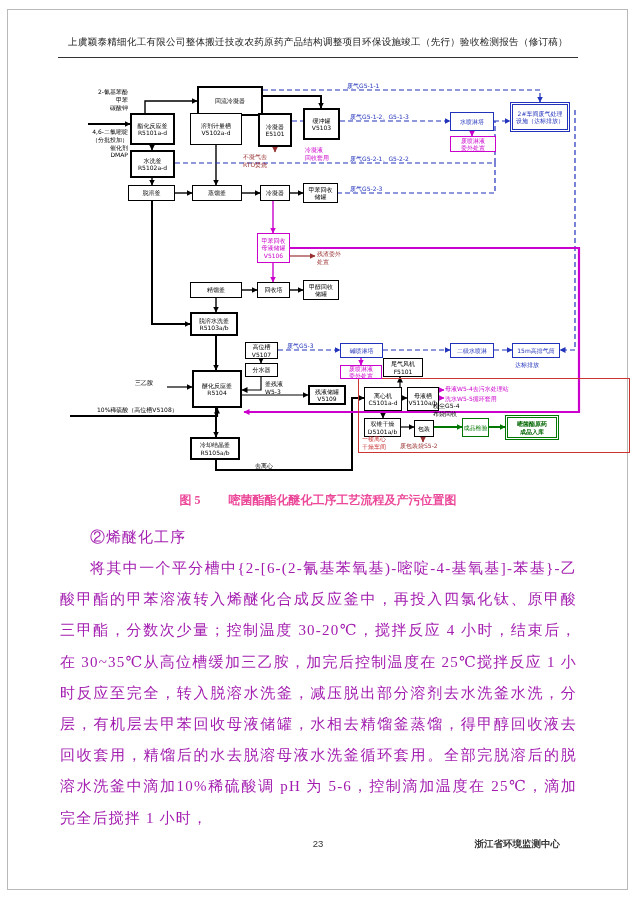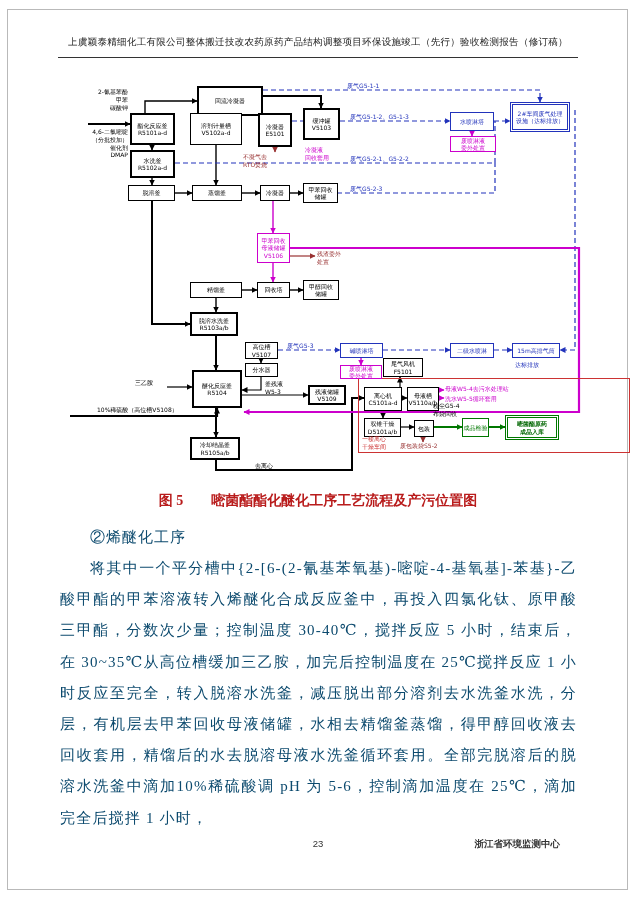--- a/index.html
+++ b/index.html
@@ -21,23 +21,23 @@
   .s-bd{border:3px double #2233bb;color:#2233bb;}
   .s-g{border:1.4px solid #007700;color:#007700;}
   .s-gb{border:3px double #007700;color:#006600;font-weight:bold;}
   .s-region{border:1.5px solid #cc3333;background:none;z-index:1;}
   .lb{position:absolute;font-size:6px;line-height:1.3;white-space:pre-line;z-index:3;
       font-family:"DejaVu Sans","Liberation Sans",sans-serif;}
   .s-tk{color:#000;} .s-tm{color:#cc00cc;} .s-tb{color:#2233bb;} .s-tr{color:#cc3333;}
   .s-tdr{color:#993333;}
   .al-r{text-align:right;}
   .caption{position:absolute;left:58px;top:492px;width:520px;text-align:center;font-weight:bold;
-           font-size:14px;color:#b91c1c;}
+           font-size:12px;color:#ec4899;}
   .cap-gap{display:inline-block;width:28px;}
-  .bodytext{position:absolute;left:60px;top:528px;width:517px;color:#0c4a6e;}
+  .bodytext{position:absolute;left:60px;top:528px;width:517px;color:#a21caf;}
   .subhead{margin:0 0 6px 0;font-size:15px;text-indent:2em;letter-spacing:1px;}
   .para{margin:0;font-size:15px;line-height:2.08;text-align:justify;text-indent:2em;letter-spacing:1.2px;}
   .footer{position:absolute;left:58px;top:838px;width:520px;font-size:9.5px;color:#333;
           font-family:"Liberation Sans","DejaVu Sans",sans-serif;}
   .pageno{position:absolute;left:0;width:100%;text-align:center;}
   .org{position:absolute;right:18px;font-weight:bold;}
 </style>
 </head>
 <body>
 
@@ -207,20 +207,20 @@
 干燥车间</div>
       <div class="lb s-tb" style="left: 460px; top: 281px; width: 44px;">达标排放</div>
     </div>
 
   <div class="caption">
     <span>图 5</span><span class="cap-gap"></span><span>嘧菌酯酯化醚化工序工艺流程及产污位置图</span>
   </div>
 
   <div class="bodytext">
     <p class="subhead">②烯醚化工序</p>
-    <p class="para">将其中一个平分槽中{2-[6-(2-氰基苯氧基)-嘧啶-4-基氧基]-苯基}-乙酸甲酯的甲苯溶液转入烯醚化合成反应釜中，再投入四氯化钛、原甲酸三甲酯，分数次少量；控制温度 30-40℃，搅拌反应 5 小时，结束后，在 30~35℃从高位槽缓加三乙胺，加完后控制温度在 25℃搅拌反应 1 小时反应至完全，转入脱溶水洗釜，减压脱出部分溶剂去水洗釜水洗，分层，有机层去甲苯回收母液储罐，水相去精馏釜蒸馏，得甲醇回收液去回收套用，精馏后的水去脱溶母液水洗釜循环套用。全部完脱溶后的脱溶水洗釜中滴加10%稀硫酸调 pH 为 5-6，控制滴加温度在 25℃，滴加完全后搅拌 1 小时，</p>
+    <p class="para">将其中一个平分槽中{2-[6-(2-氰基苯氧基)-嘧啶-4-基氧基]-苯基}-乙酸甲酯的甲苯溶液转入烯醚化合成反应釜中，再投入四氯化钛、原甲酸三甲酯，分数次少量；控制温度 30-20℃，搅拌反应 4 小时，结束后，在 30~35℃从高位槽缓加三乙胺，加完后控制温度在 25℃搅拌反应 1 小时反应至完全，转入脱溶水洗釜，减压脱出部分溶剂去水洗釜水洗，分层，有机层去甲苯回收母液储罐，水相去精馏釜蒸馏，得甲醇回收液去回收套用，精馏后的水去脱溶母液水洗釜循环套用。全部完脱溶后的脱溶水洗釜中滴加10%稀硫酸调 pH 为 5-6，控制滴加温度在 25℃，滴加完全后搅拌 1 小时，</p>
   </div>
 
   <div class="footer">
     <span class="pageno">23</span>
     <span class="org">浙江省环境监测中心</span>
   </div>
 </div>
 
 </body></html>

